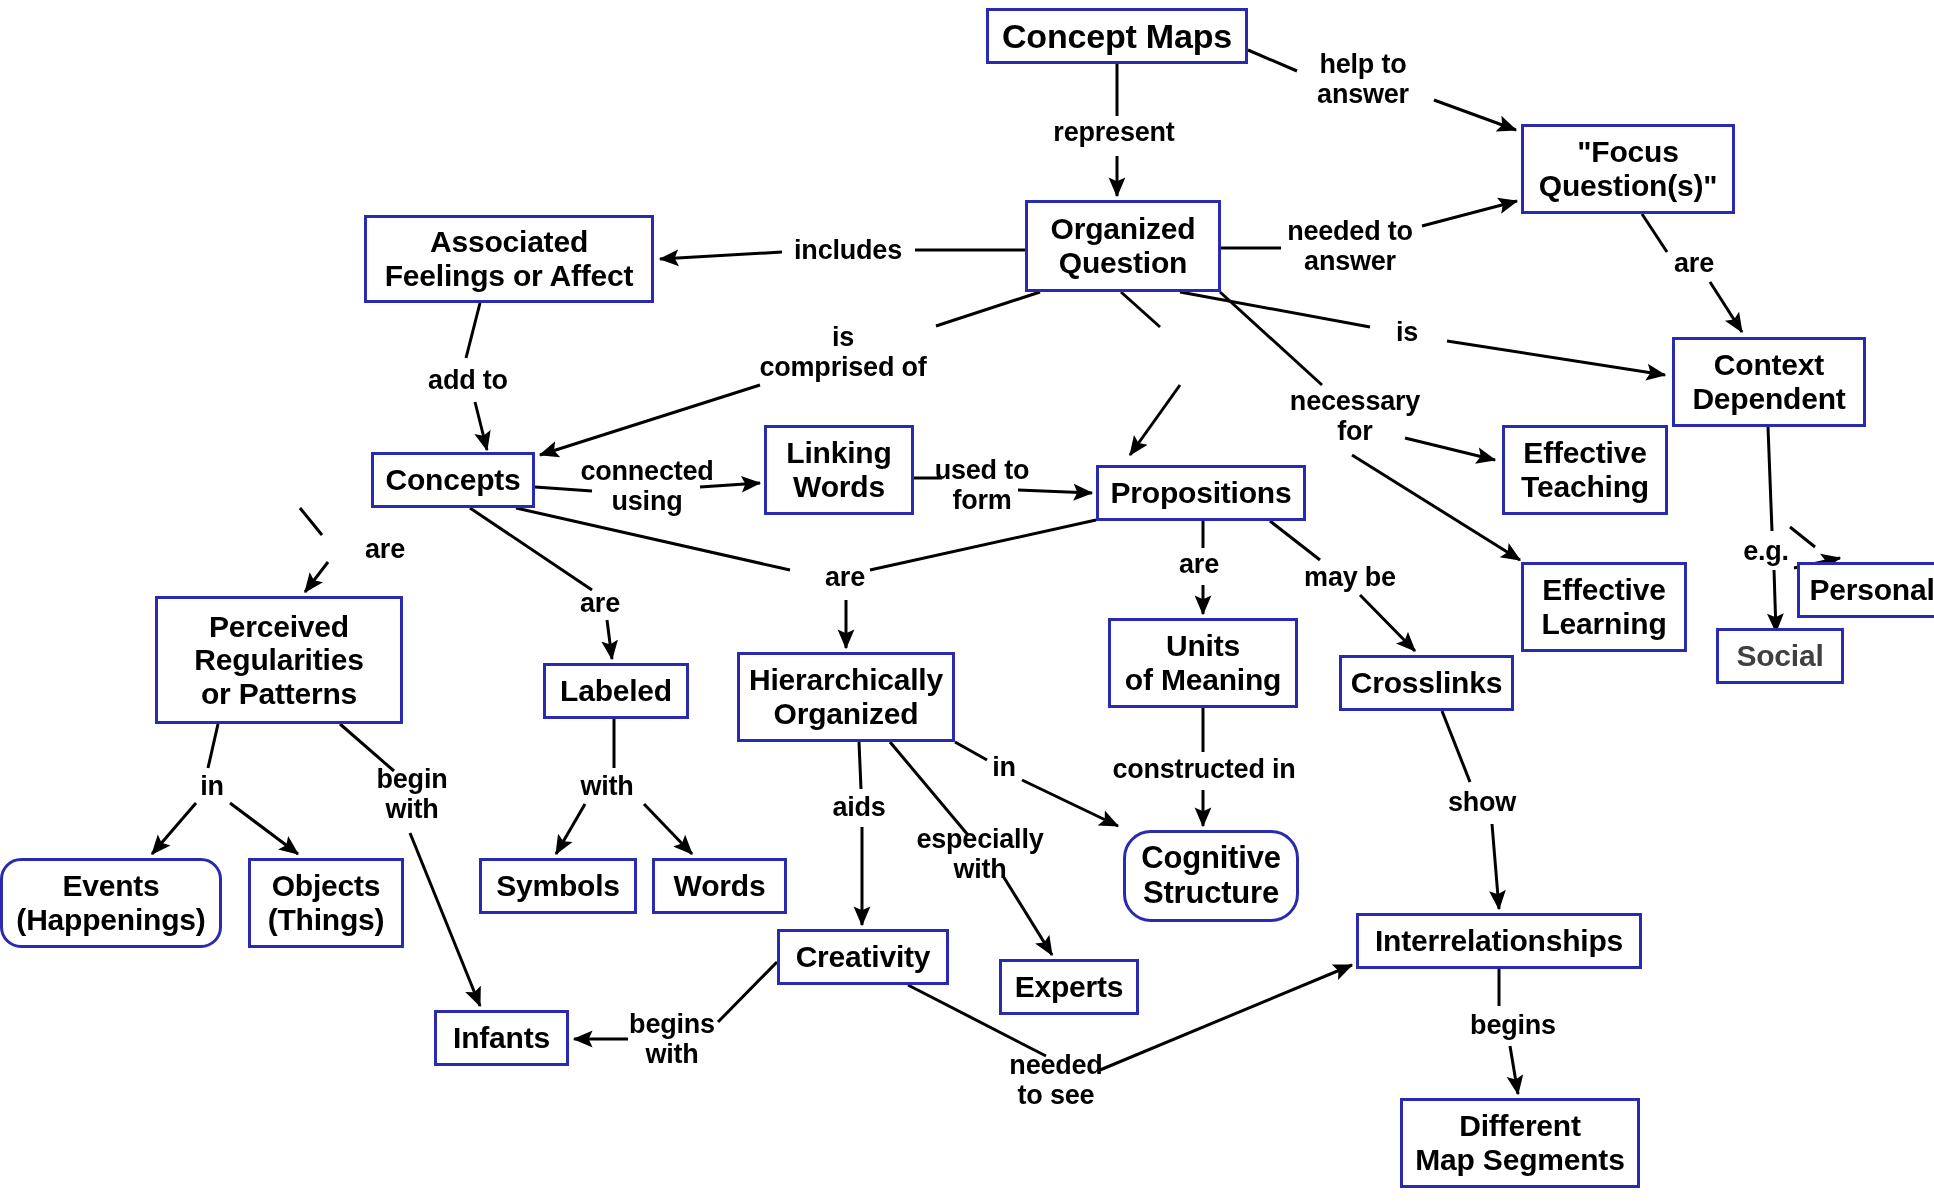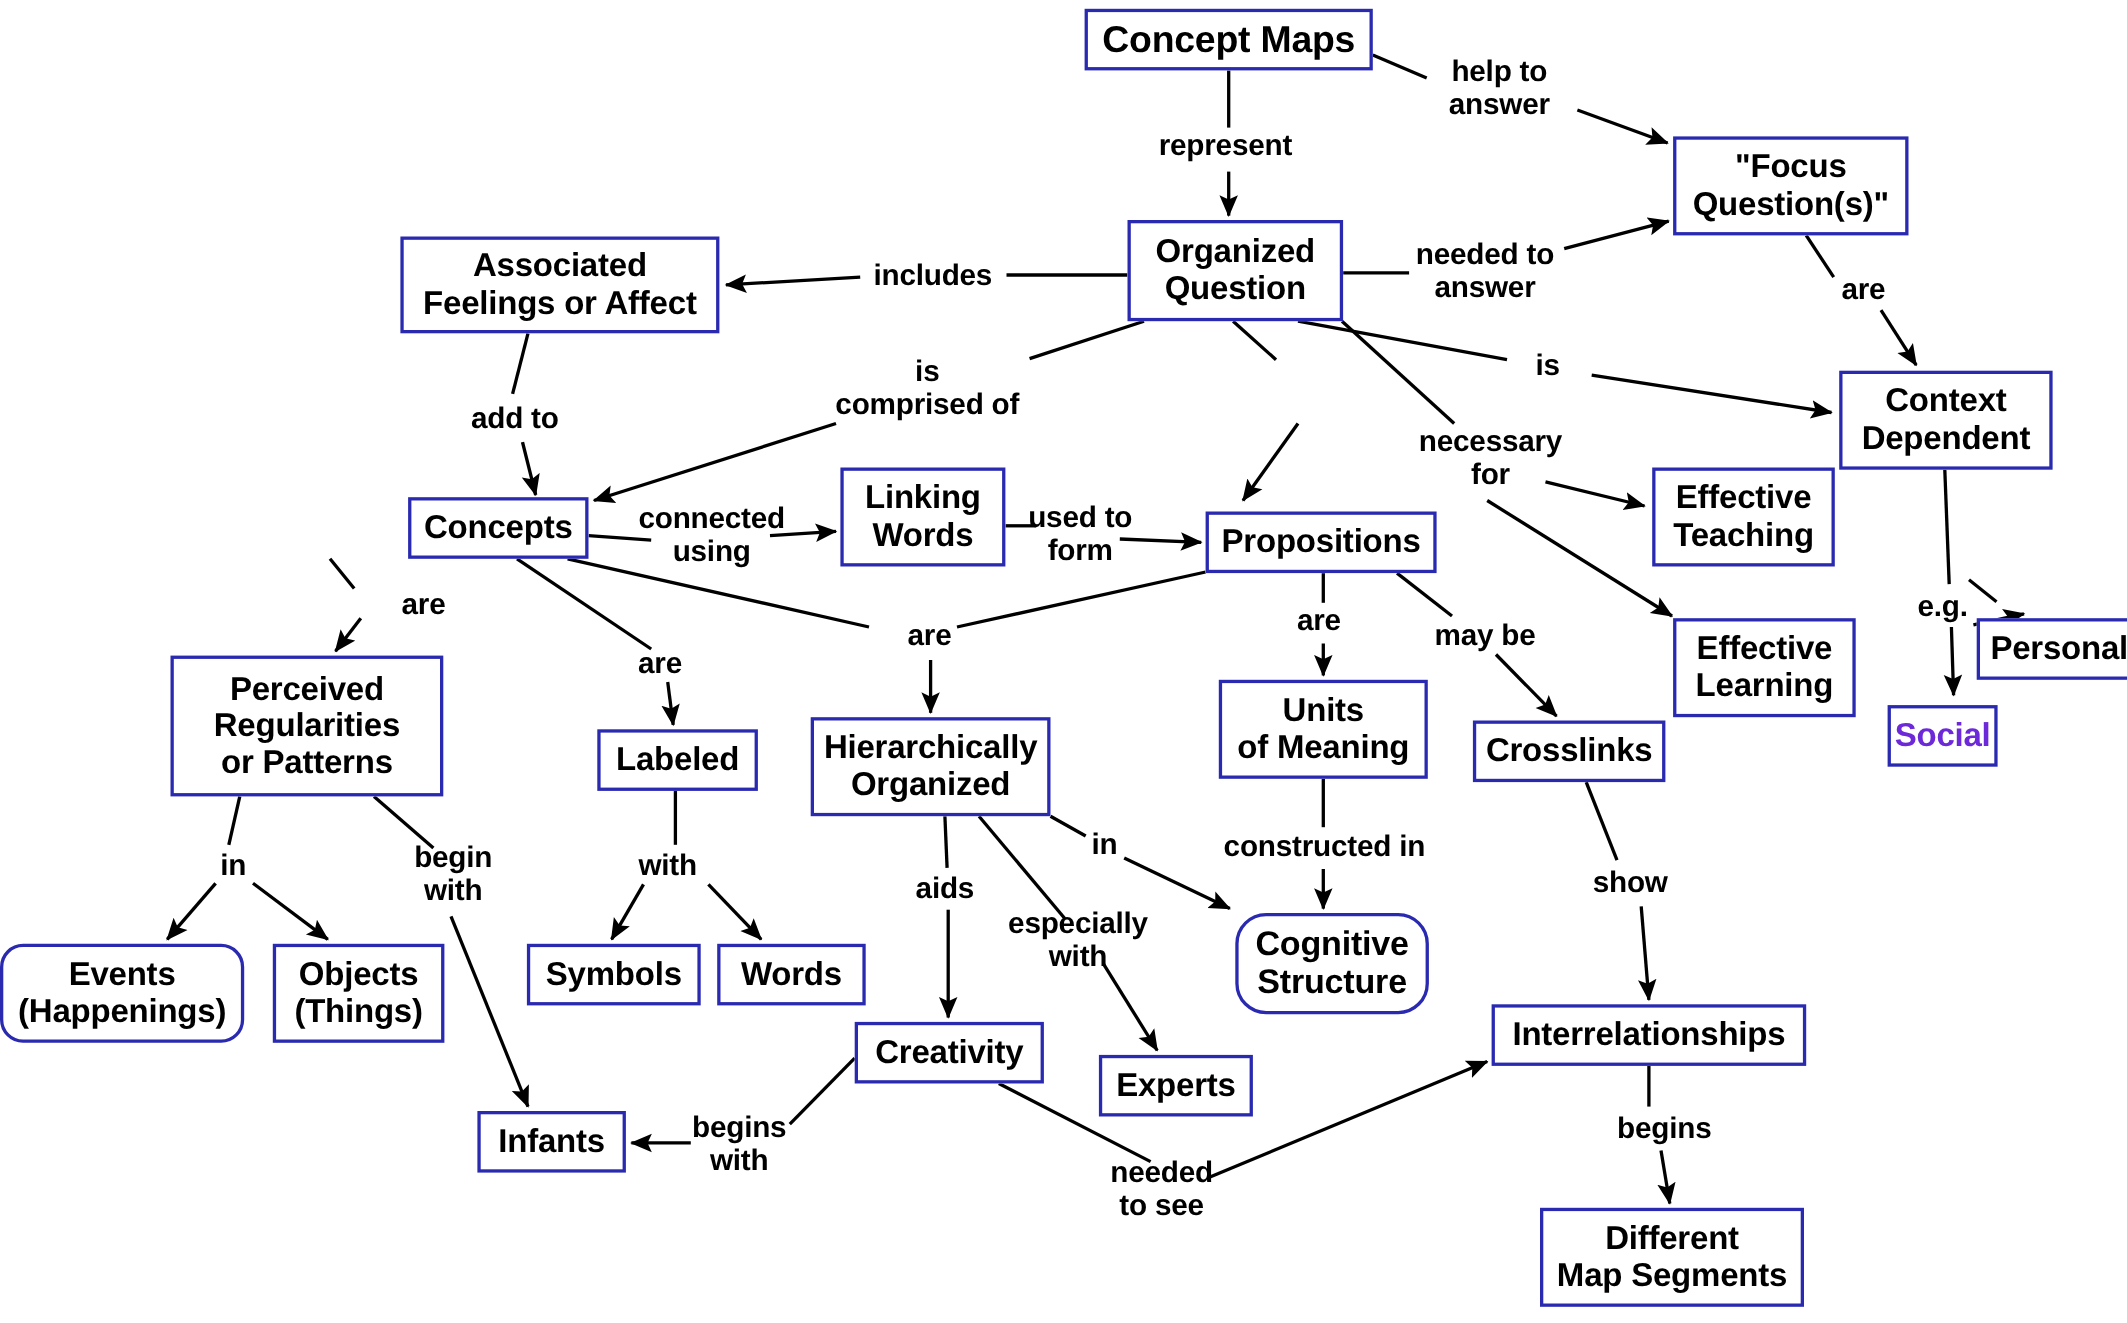--- a/index.html
+++ b/index.html
@@ -143,21 +143,21 @@
 Dependent</div>
       <div class="node" style="left: 371px; top: 452px; width: 164px; height: 56px; font-size: 30px; border-color: rgb(42, 42, 176); color: rgb(0, 0, 0);">Concepts</div>
       <div class="node" style="left: 764px; top: 425px; width: 150px; height: 90px; font-size: 30px; border-color: rgb(42, 42, 176); color: rgb(0, 0, 0);">Linking
 Words</div>
       <div class="node" style="left: 1096px; top: 465px; width: 210px; height: 56px; font-size: 30px; border-color: rgb(42, 42, 176); color: rgb(0, 0, 0);">Propositions</div>
       <div class="node" style="left: 1502px; top: 425px; width: 166px; height: 90px; font-size: 30px; border-color: rgb(42, 42, 176); color: rgb(0, 0, 0);">Effective
 Teaching</div>
       <div class="node" style="left: 1521px; top: 562px; width: 166px; height: 90px; font-size: 30px; border-color: rgb(42, 42, 176); color: rgb(0, 0, 0);">Effective
 Learning</div>
       <div class="node" style="left: 1797px; top: 562px; width: 150px; height: 56px; font-size: 30px; border-color: rgb(42, 42, 176); color: rgb(0, 0, 0);">Personal</div>
-      <div class="node" style="left: 1716px; top: 641px; width: 100px; height: 56px; font-size: 30px; border-color: rgb(42, 42, 176); color: #6d28d9;">Social</div>
+      <div class="node" style="left: 1716px; top: 628px; width: 128px; height: 56px; font-size: 30px; border-color: rgb(42, 42, 176); color: #404040;">Social</div>
       <div class="node" style="left: 155px; top: 596px; width: 248px; height: 128px; font-size: 30px; border-color: rgb(42, 42, 176); color: rgb(0, 0, 0);">Perceived
 Regularities
 or Patterns</div>
       <div class="node" style="left: 543px; top: 663px; width: 146px; height: 56px; font-size: 30px; border-color: rgb(42, 42, 176); color: rgb(0, 0, 0);">Labeled</div>
       <div class="node" style="left: 737px; top: 652px; width: 218px; height: 90px; font-size: 30px; border-color: rgb(42, 42, 176); color: rgb(0, 0, 0);">Hierarchically
 Organized</div>
       <div class="node" style="left: 1108px; top: 618px; width: 190px; height: 90px; font-size: 30px; border-color: rgb(42, 42, 176); color: rgb(0, 0, 0);">Units
 of Meaning</div>
       <div class="node" style="left: 1339px; top: 655px; width: 175px; height: 56px; font-size: 30px; border-color: rgb(42, 42, 176); color: rgb(0, 0, 0);">Crosslinks</div>
       <div class="node" style="left: 0px; top: 858px; width: 222px; height: 90px; font-size: 30px; border-color: rgb(42, 42, 176); color: rgb(0, 0, 0); border-radius: 21px;">Events

